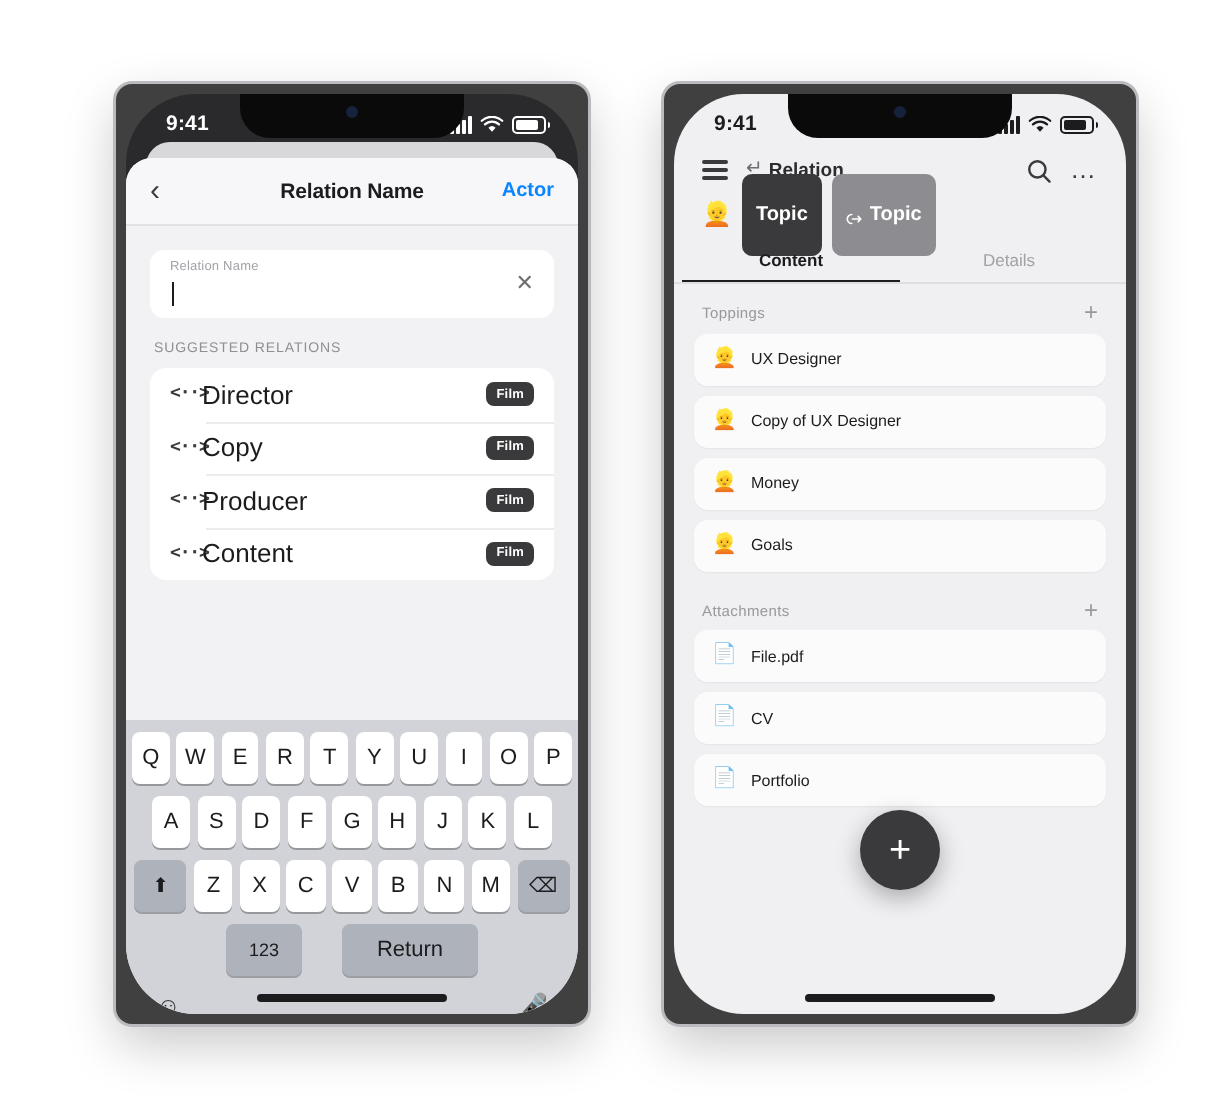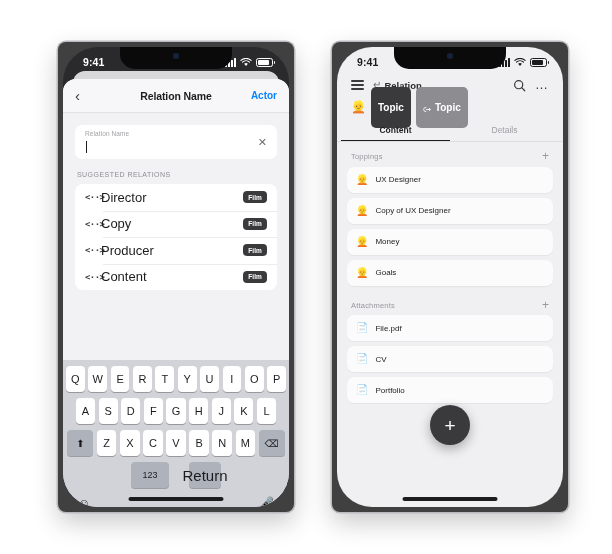--- a/index.html
+++ b/index.html
@@ -170,21 +170,21 @@
     font-size: 11px; color: #1c1c1e;
     box-shadow: 0 1px 0 rgba(0,0,0,.28);
   }
   .krow.r2 { padding: 0 10px; }
   .key.mod {
     background: #adb2bb; width: 26px; font-size: 10px;
     box-shadow: 0 1px 0 rgba(0,0,0,.25);
   }
   .key.num { width: 38px; font-size: 9px; }
   .key.space { width: 106px; font-size: 9px; }
-  .key.ret { width: 32px; font-size: 15px; }
+  .key.ret { width: 68px; font-size: 11px; }
   .krow.r4 { gap: 20px; }
   .kbot {
     display: flex; align-items: center; justify-content: space-between;
     padding: 2px 12px 0; height: 26px;
   }
   .kbot span { font-size: 12px; color: #3a3a3c; }
 
   
   .right .screen { background: #f0f0f2; }
   .rhead {

